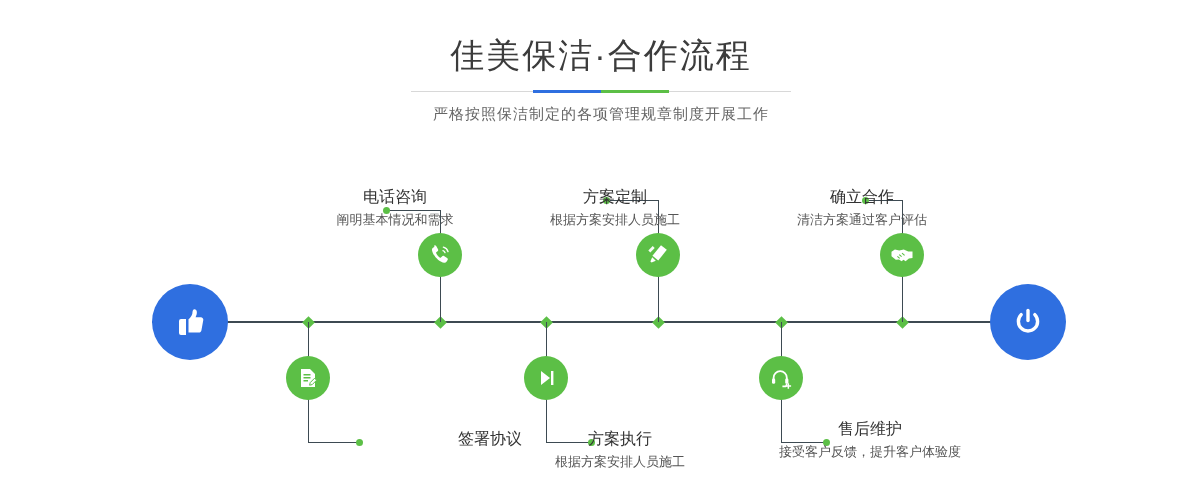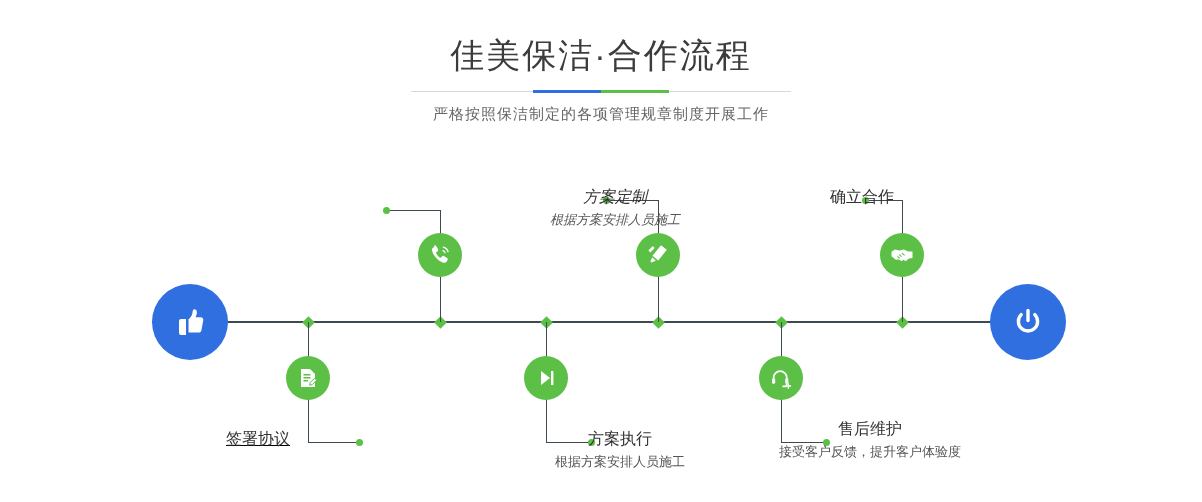--- a/index.html
+++ b/index.html
@@ -196,50 +196,54 @@
   <div class="leg leg-h" style="left:386px; top:210px; width:55px;"></div>
   <div class="arrow-dot" style="left:383px; top:207px;"></div>
   <div class="circle" style="left:418px; top:233px;">
     <span>
       <svg width="26" height="26" viewBox="0 0 26 26">
         <path fill="#ffffff" d="M7.3 3.4c.7-.3 1.5 0 1.9.7l1.8 3.2c.4.7.2 1.5-.4 2l-1.3 1c-.2.2-.3.5-.2.8.6 1.6 2.2 3.6 4 4.6.3.2.6.1.8-.1l1.1-1.2c.5-.6 1.3-.7 2-.3l3.1 1.9c.7.4.9 1.3.5 2l-1.1 1.7c-.5.8-1.4 1.2-2.3 1.1C12.4 20.2 6 13.9 5 8.2c-.2-.9.2-1.9 1-2.4l1.3-.9z"></path>
         <path fill="none" stroke="#ffffff" stroke-width="1.4" stroke-linecap="round" d="M16.4 5.1a6.2 6.2 0 0 1 4.6 4.5M16 8.6a3 3 0 0 1 2 2"></path>
       </svg>
     </span>
   </div>
+  <div class="label above" style="left:250px; top:186px; width:290px; text-align:center;">
+    <span class="l-title">电话咨询</span>
+    <span class="l-desc">阐明基本情况和需求</span>
+  </div>
 
   <div class="leg leg-v" style="left:308px; top:322px; height:120px;"></div>
   <div class="leg leg-h" style="left:308px; top:442px; width:52px;"></div>
   <div class="arrow-dot" style="left:356px; top:439px;"></div>
   <div class="circle" style="left:286px; top:356px;">
     <span>
       <svg width="24" height="24" viewBox="0 0 24 24">
         <path fill="#ffffff" d="M5 3h9l5 5v13H5z"></path>
         <path fill="#5cbf46" d="M7.5 8h7v1.4h-7zM7.5 11h7v1.4h-7zM7.5 14h4.5v1.4H7.5z"></path>
         <path fill="#ffffff" stroke="#5cbf46" stroke-width="1" d="M14.2 16.6l4.4-4.4 2 2-4.4 4.4-2.6.6z"></path>
       </svg>
     </span>
   </div>
-  <div class="label below" style="left:226px; top:428px; width:296px; text-align:left;text-decoration:underline;">
+  <div class="label below" style="left:226px; top:428px; width:296px; text-align:right;">
     <span class="l-title">签署协议</span>
   </div>
 
   <div class="leg leg-v" style="left:658px; top:200px; height:122px;"></div>
   <div class="leg leg-h" style="left:606px; top:200px; width:53px;"></div>
   <div class="arrow-dot" style="left:603px; top:197px;"></div>
   <div class="circle" style="left:636px; top:233px;">
     <span>
       <svg width="26" height="26" viewBox="0 0 26 26">
         <path fill="#ffffff" d="M16.8 3.5l5.3 5.3-9.6 9.6-5.3-5.3z" transform="rotate(-6 13 11)"></path>
         <path fill="#ffffff" d="M5.4 19.4l1.8-4.2 3.6 3.6-4.2 1.8z"></path>
         <path fill="#ffffff" d="M3.3 8.4l4.4-4.4 2 2-4.4 4.4z" opacity="0.95"></path>
       </svg>
     </span>
   </div>
-  <div class="label above" style="left:470px; top:186px; width:290px; text-align:center;font-style:italic;">
+  <div class="label above" style="left:470px; top:186px; width:290px; text-align:center;">
     <span class="l-title">方案定制</span>
     <span class="l-desc">根据方案安排人员施工</span>
   </div>
 
   <div class="leg leg-v" style="left:546px; top:322px; height:120px;"></div>
   <div class="leg leg-h" style="left:546px; top:442px; width:46px;"></div>
   <div class="arrow-dot" style="left:588px; top:439px;"></div>
   <div class="circle" style="left:524px; top:356px;">
     <span>
       <svg width="24" height="24" viewBox="0 0 24 24">
@@ -259,20 +263,21 @@
   <div class="circle" style="left:880px; top:233px;">
     <span>
       <svg width="26" height="26" viewBox="0 0 26 26">
         <path fill="#ffffff" d="M2.5 9.8l3.4-2.4 4.3 1.1 4.6-1.1 4.4 2.2 4.3-.1v6.6l-3.6.3-3.3 2.9-2.1-1.5-1.9 1.5-2.6-1.9-3.2.4-4.3-3.5z"></path>
         <path fill="none" stroke="#5cbf46" stroke-width="1.1" d="M10.2 12.6l2.4 2M8.4 14.4l2.3 1.9M13 11.2l2.6 2.2"></path>
       </svg>
     </span>
   </div>
   <div class="label above" style="left:712px; top:186px; width:300px; text-align:center;font-family:Liberation Serif, serif;">
     <span class="l-title">确立合作</span>
+    <span class="l-desc">清洁方案通过客户评估</span>
   </div>
 
   <div class="leg leg-v" style="left:781px; top:322px; height:120px;"></div>
   <div class="leg leg-h" style="left:781px; top:442px; width:46px;"></div>
   <div class="arrow-dot" style="left:823px; top:439px;"></div>
   <div class="circle" style="left:759px; top:356px;">
     <span>
       <svg width="24" height="24" viewBox="0 0 24 24">
         <path fill="none" stroke="#ffffff" stroke-width="1.8" d="M4.6 13.4v-1.6a6.6 6.6 0 0 1 13.2 0v1.6"></path>
         <rect fill="#ffffff" x="3" y="12.4" width="3.2" height="5.4" rx="1.4"></rect>

